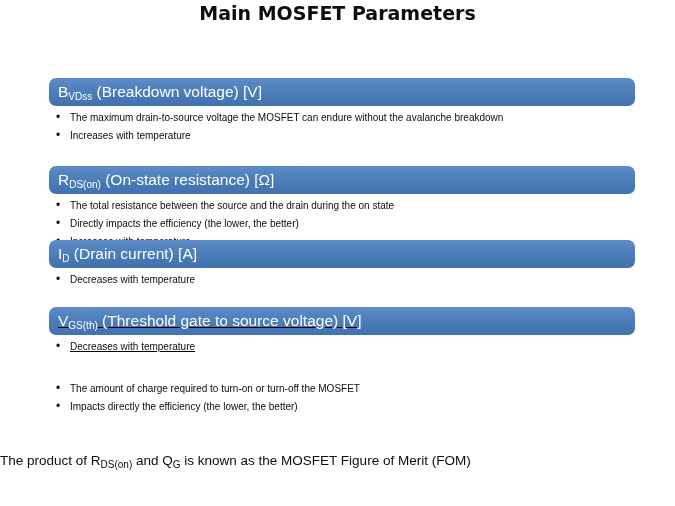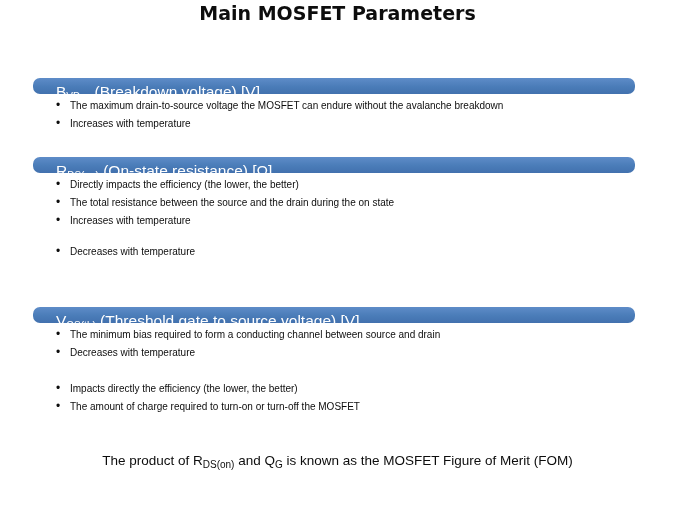--- a/index.html
+++ b/index.html
@@ -13,34 +13,35 @@
   .title {
     position:absolute; top:2px; left:0; width:100%;
     text-align:center;
     font-family:"DejaVu Sans", sans-serif;
     font-weight:bold;
     font-size:19px;
     color:#0d0d0d;
   }
   .section { position:absolute; left:33px; width:602px; }
   .sec-0 { top:78px; }
-  .sec-1 { top:157px; }
+  .sec-1 { top:166px; }
   .sec-2 { top:240px; }
-  .sec-3 { top:307px; }
+  .sec-3 { top:307px;text-decoration:underline; }
   .sec-4 { top:377px; }
   .bar {
-    height:16px;
+    height:28px;
     border-radius:7px;
     background:linear-gradient(180deg, #5e8cc8 0%, #4a7cb8 55%, #4271ae 100%);
     color:#ffffff;
     font-size:15.5px;
     line-height:27px;
-    padding-left:23px;
+    padding-left:9px;
     box-sizing:border-box;
     white-space:nowrap;
+    margin-left:16px;
   }
   .bar .sym-sub, .footer .sym-sub {
     font-size:10px;
     vertical-align:-3px;
     letter-spacing:0;
   }
   .bullets {
     margin:3px 0 0 0;
     padding:0;
     list-style:none;
@@ -52,21 +53,21 @@
   .bullets li { position:relative; padding-left:37px; margin-top:1px; }
   .bullets li::before {
     content:"\2022";
     position:absolute;
     left:23px;
     top:0;
     font-size:12px;
   }
   .footer {
     position:absolute; top:452px; left:0; width:100%;
-    text-align:center;
+    text-align:left;
     font-size:13.5px;
     line-height:17px;
     color:#0d0d0d;
   }
 </style>
 </head>
 <body>
 
 <div class="slide">
 
@@ -76,42 +77,42 @@
     <div class="bar"><span>B</span><span class="sym-sub">VDss</span><span> (Breakdown voltage) [V]</span></div>
     <ul class="bullets">
       <li>The maximum drain-to-source voltage the MOSFET can endure without the avalanche breakdown</li>
       <li>Increases with temperature</li>
     </ul>
   </div>
 
   <div class="section sec-1">
     <div class="bar"><span>R</span><span class="sym-sub">DS(on)</span><span> (On-state resistance) [Ω]</span></div>
     <ul class="bullets">
+      <li>The total resistance between the source and the drain during the on state</li>
       <li>Directly impacts the efficiency (the lower, the better)</li>
-      <li>The total resistance between the source and the drain during the on state</li>
       <li>Increases with temperature</li>
     </ul>
   </div>
 
   <div class="section sec-2">
+    <div class="bar"><span>I</span><span class="sym-sub">D</span><span> (Drain current) [A]</span></div>
     <ul class="bullets">
       <li>Decreases with temperature</li>
     </ul>
   </div>
 
   <div class="section sec-3">
     <div class="bar"><span>V</span><span class="sym-sub">GS(th)</span><span> (Threshold gate to source voltage) [V]</span></div>
     <ul class="bullets">
-      <li>The minimum bias required to form a conducting channel between source and drain</li>
       <li>Decreases with temperature</li>
     </ul>
   </div>
 
   <div class="section sec-4">
     <ul class="bullets">
+      <li>The amount of charge required to turn-on or turn-off the MOSFET</li>
       <li>Impacts directly the efficiency (the lower, the better)</li>
-      <li>The amount of charge required to turn-on or turn-off the MOSFET</li>
     </ul>
   </div>
 
   <div class="footer"><span>The product of R</span><span class="sym-sub">DS(on)</span><span> and Q</span><span class="sym-sub">G</span><span> is known as the MOSFET Figure of Merit (FOM)</span></div>
 
 </div>
 
 </body></html>

